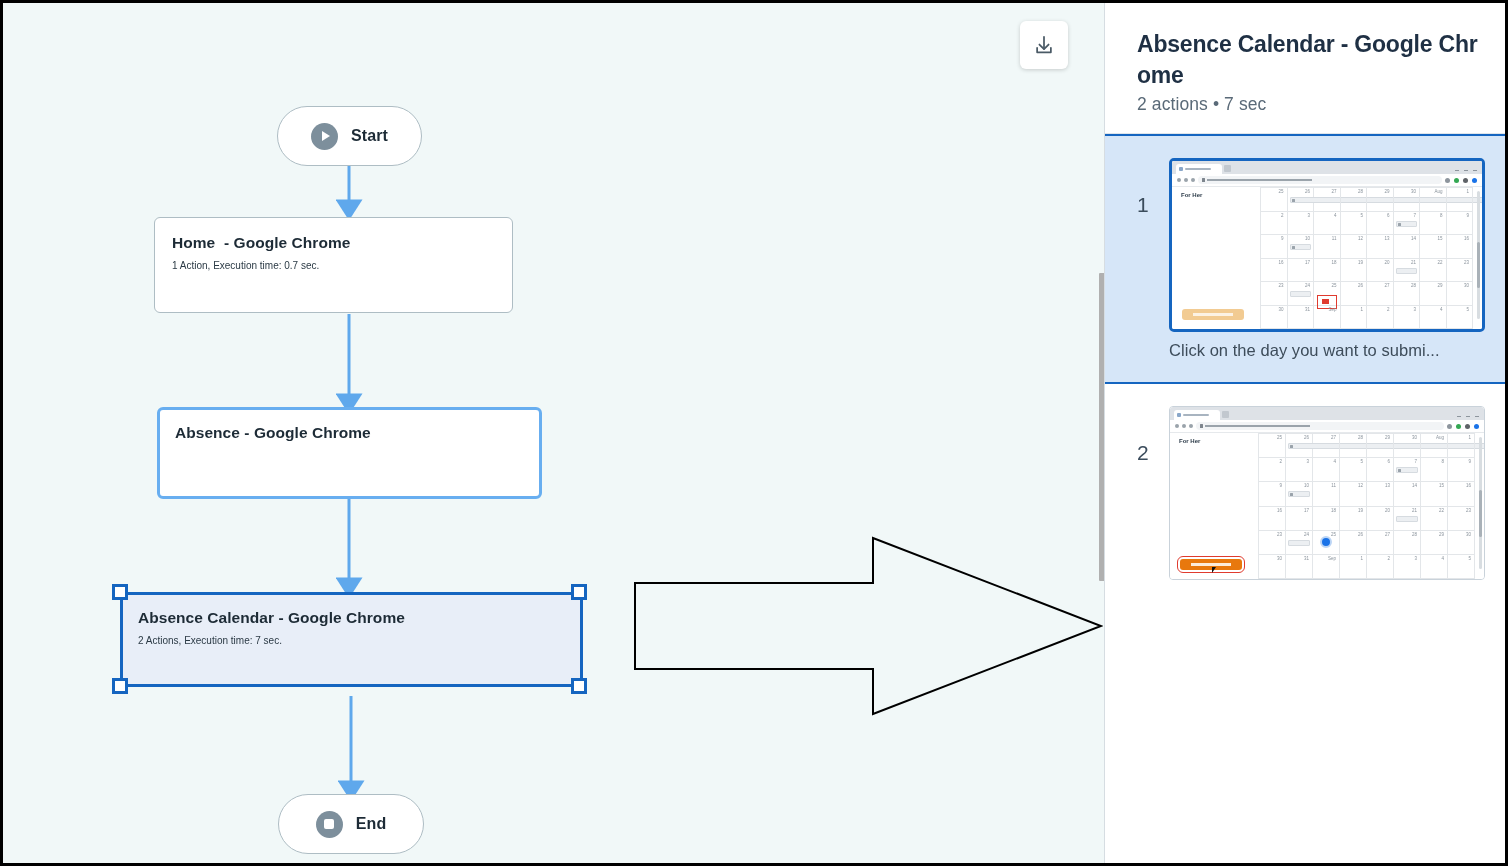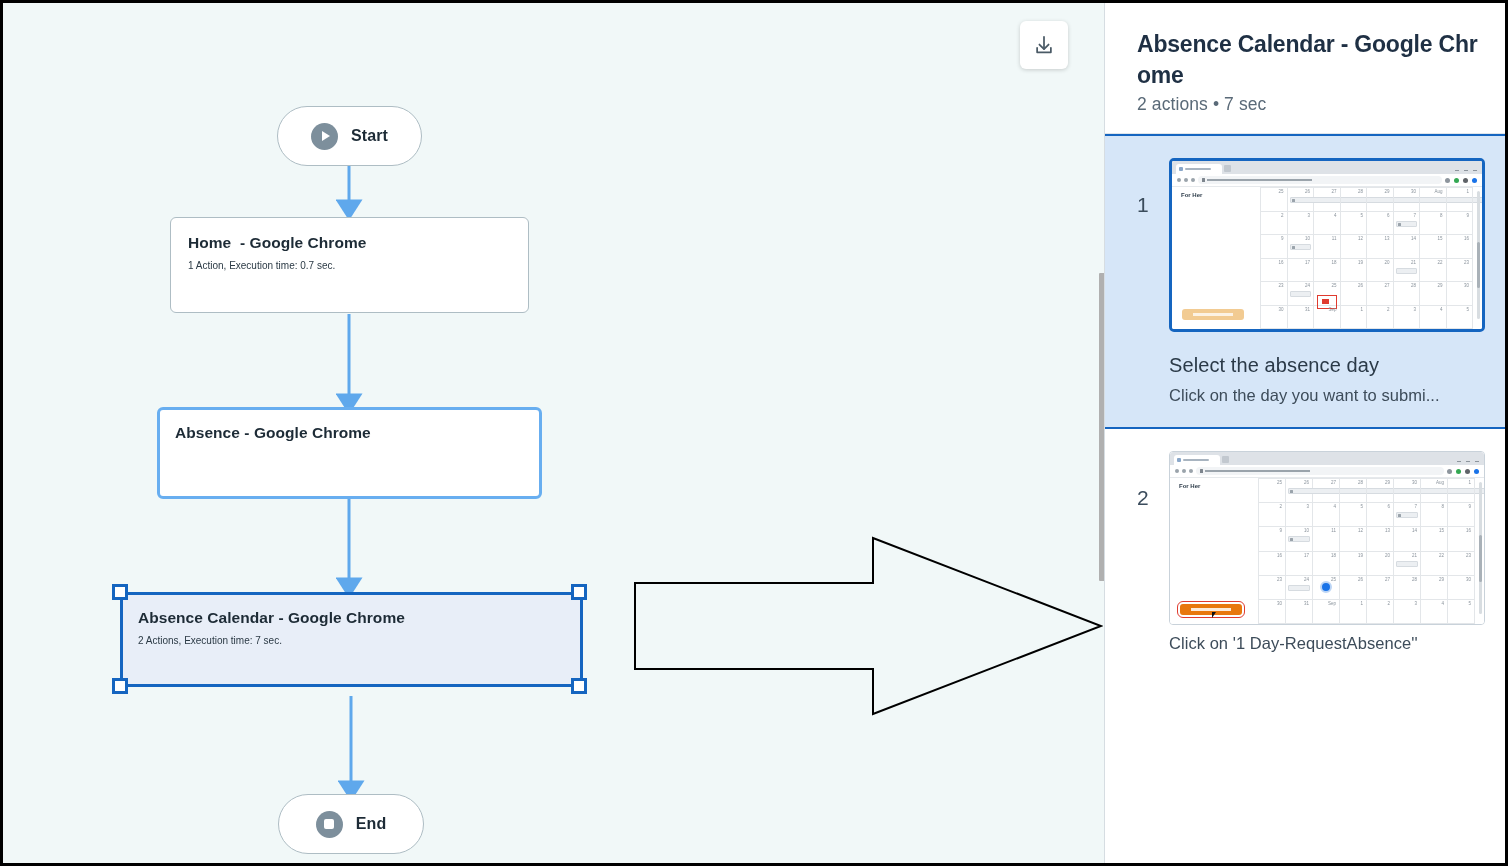--- a/index.html
+++ b/index.html
@@ -309,21 +309,21 @@
       </svg>
     </div>
 
     <div class="node terminal" style="left:274px; top:103px; width:145px;">
       <span class="circ-icon">
         <span class="play-tri"></span>
       </span>
       <span class="t-label">Start</span>
     </div>
 
-    <div class="node step-node" style="left:167px; top:214px; width:359px; height:96px;">
+    <div class="node step-node" style="left:151px; top:214px; width:359px; height:96px;">
       <div class="node-title">Home  - Google Chrome</div>
       <div class="node-sub">1 Action, Execution time: 0.7 sec.</div>
     </div>
 
     <div class="node step-node hovered" style="left:154px; top:404px; width:385px; height:92px;">
       <div class="node-title">Absence - Google Chrome</div>
     </div>
 
     <div class="node step-node selected" style="left:117px; top:589px; width:463px; height:95px;">
       <div class="node-title">Absence Calendar - Google Chrome</div>
@@ -556,21 +556,20 @@
                 </div>
               </div>
               <div class="mb-btn pale">
                   <s></s>
                 </div>
               <div class="mb-sb">
                   <i></i>
                 </div>
             </div>
           </div>
-          <div class="card-step-title">Select the absence day</div>
           <div class="card-step-desc">Click on the day you want to submi...</div>
         </div>
       </div>
     </div>
 
     <div class="step-card">
       <div class="card-inner">
         <div class="card-num">2</div>
         <div class="thumb-wrap">
           <div class="thumb">
@@ -772,19 +771,18 @@
               </div>
               <div class="mb-btn hot">
                   <s></s>
                 </div>
               <span class="mb-cursor" style="left:42px; bottom:6px;"></span>
               <div class="mb-sb">
                   <i></i>
                 </div>
             </div>
           </div>
-          <div class="card-step-desc">Click on '1 Day-RequestAbsence''</div>
         </div>
       </div>
     </div>
 
   </div>
 </div>
 
 </body></html>

